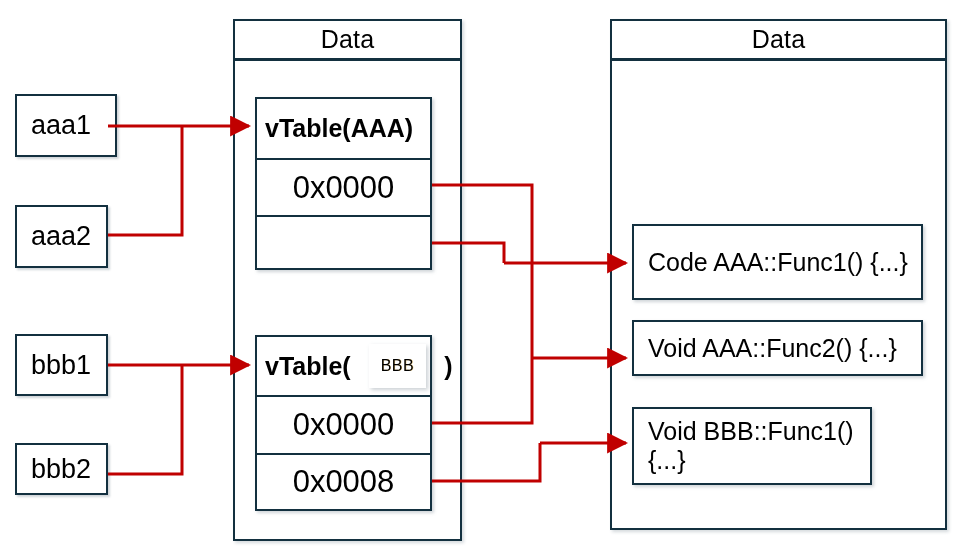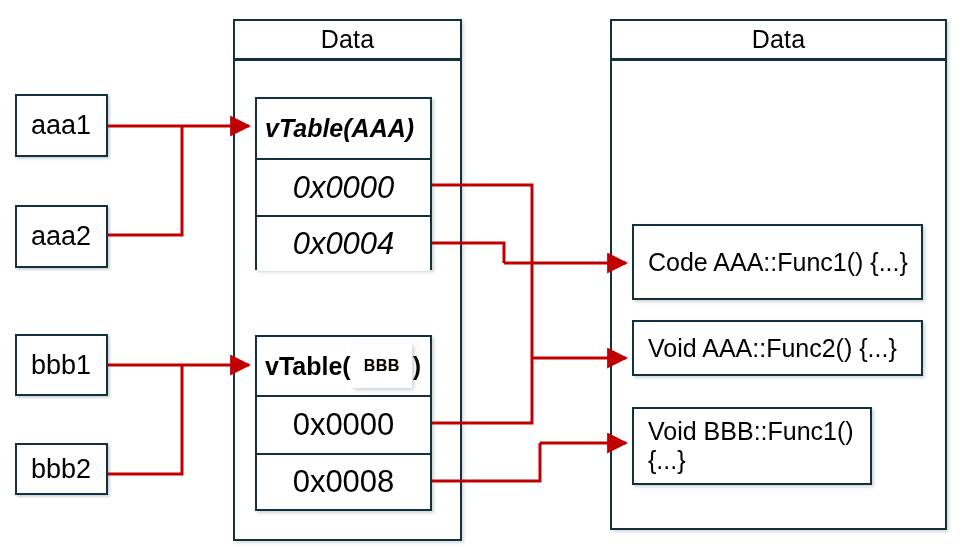--- a/index.html
+++ b/index.html
@@ -87,24 +87,24 @@
     border-bottom: 2.5px solid #13303f;
   }
   .vtable-slot.last { border-bottom: none; }
   
   .chip {
     display: inline-flex;
     align-items: center;
     justify-content: center;
     background: #ffffff;
     font-size: 16px;
-    font-weight: bold;
+    font-weight: normal;
     letter-spacing: 0.5px;
     padding: 13px 12px 13px 12px;
-    margin: 0 1px;
+    margin: 0 18px;
     box-shadow: 2px 2px 4px rgba(140,150,160,0.45);
     position: relative;
     top: 0px;
     color: #000;
     text-shadow: 0.4px 0 0 rgba(205,140,0,0.55);
   }
   
   .code-box {
     font-size: 25px;
     color: #000000;
@@ -119,49 +119,46 @@
     width: 962px;
     height: 547px;
     pointer-events: none;
   }
 </style>
 </head>
 <body>
 
 <div id="canvas">
 
-  <div class="box obj-box" style="left:15px; top:94px; width:93px; height:63px;align-items:center;">
+  <div class="box obj-box" style="left:15px; top:94px; width:102px; height:63px;align-items:center;">
     <span>aaa1</span>
   </div>
 
   <div class="box obj-box" style="left:15px; top:205px; width:93px; height:63px;">
     <span>aaa2</span>
   </div>
 
   <div class="box obj-box" style="left:15px; top:334px; width:93px; height:62px;">
     <span>bbb1</span>
   </div>
 
   <div class="box obj-box" style="left:15px; top:443px; width:93px; height:52px;">
     <span>bbb2</span>
   </div>
 
   <div class="container" style="left:233px; top:19px; width:229px; height:522px;">
     <div class="container-title">Data</div>
   </div>
 
-  <div class="vtable" style="left:255px; top:97px; width:177px; height:173px;font-style:italic;">
+  <div class="vtable" style="left:255px; top:97px; width:177px; height:173px;">
     <div class="vtable-row vtable-head" style="height:61px;">
       <span>vTable(AAA)</span>
     </div>
     <div class="vtable-row vtable-slot" style="height:57px;">
       <span>0x0000</span>
-    </div>
-    <div class="vtable-row vtable-slot last" style="height:54px;">
-      <span>0x0004</span>
     </div>
   </div>
 
   <div class="vtable" style="left:255px; top:335px; width:177px; height:176px;">
     <div class="vtable-row vtable-head" style="height:60px;">
       <span>vTable(</span>
         <span class="chip">BBB</span>
         <span>)</span>
     </div>
     <div class="vtable-row vtable-slot" style="height:58px;">

